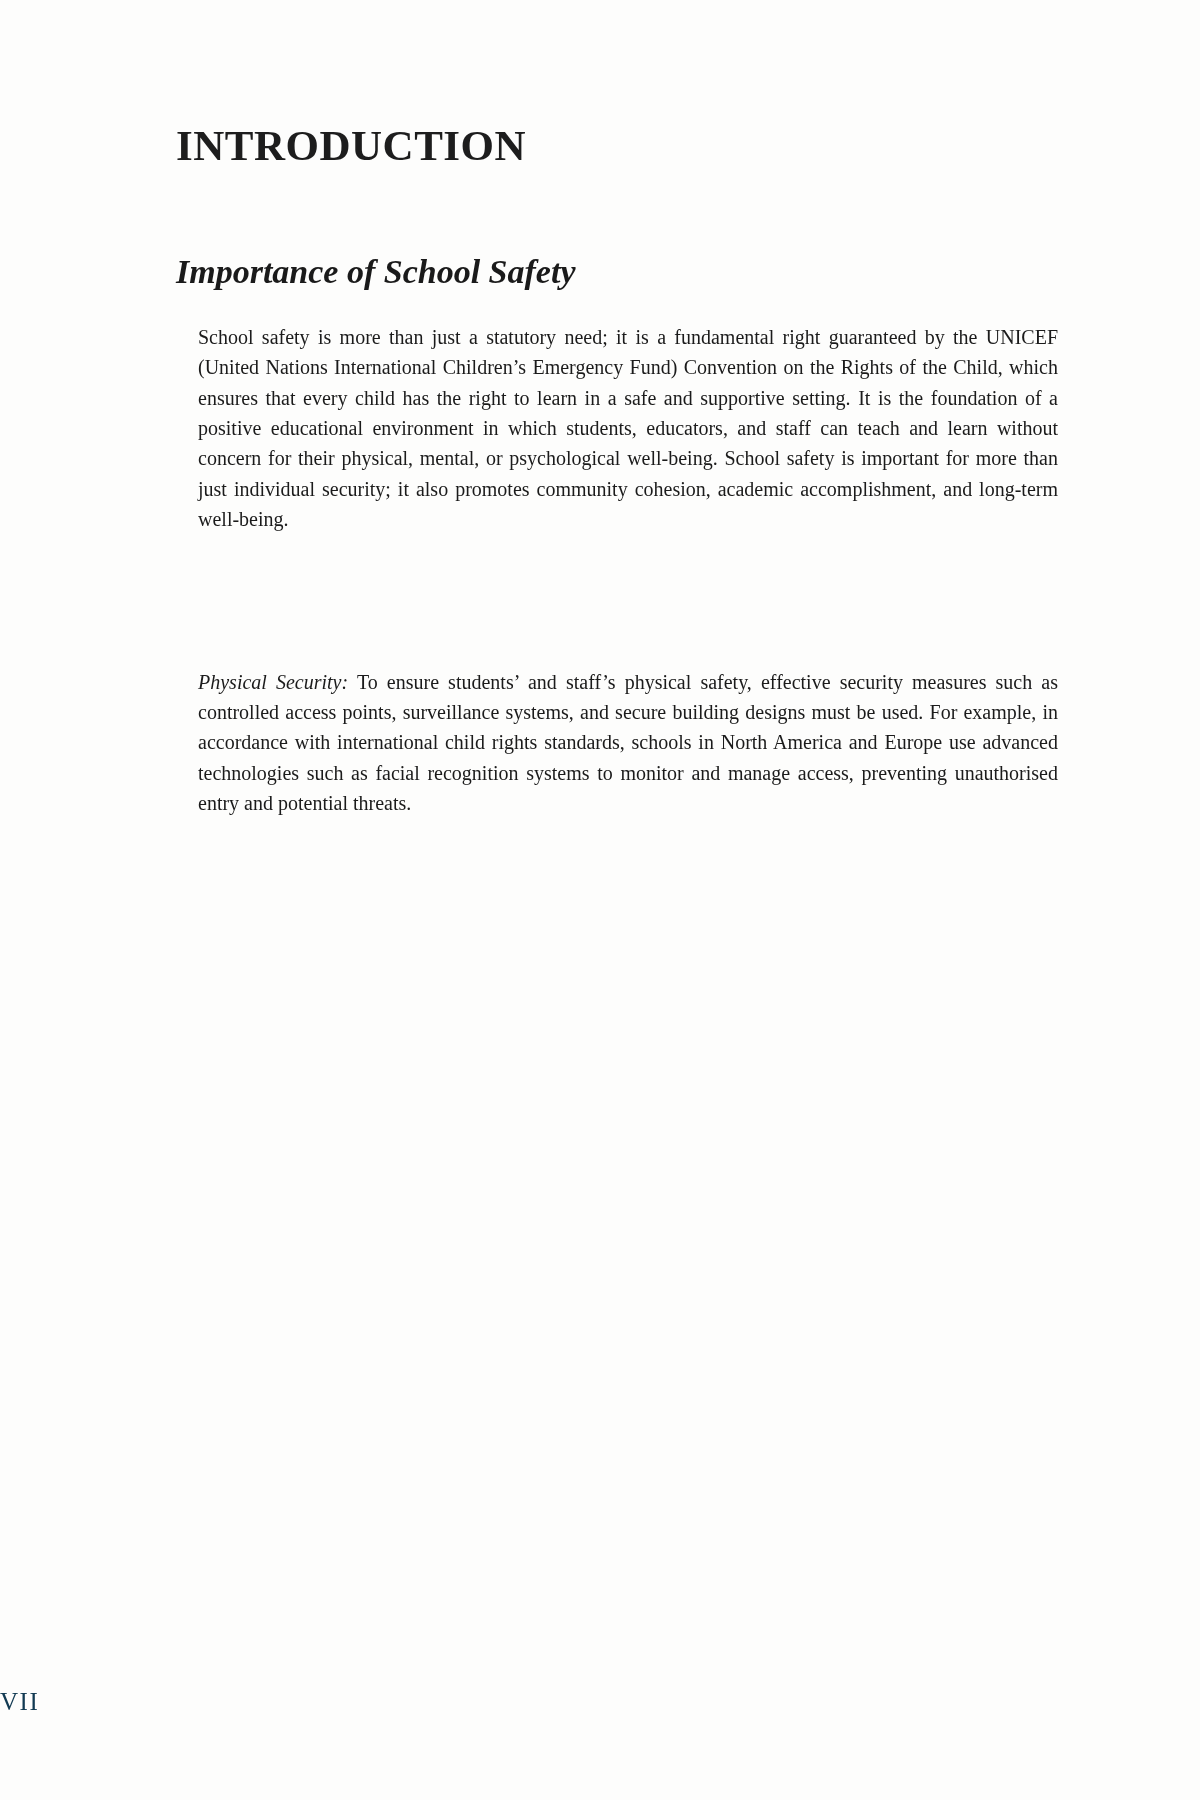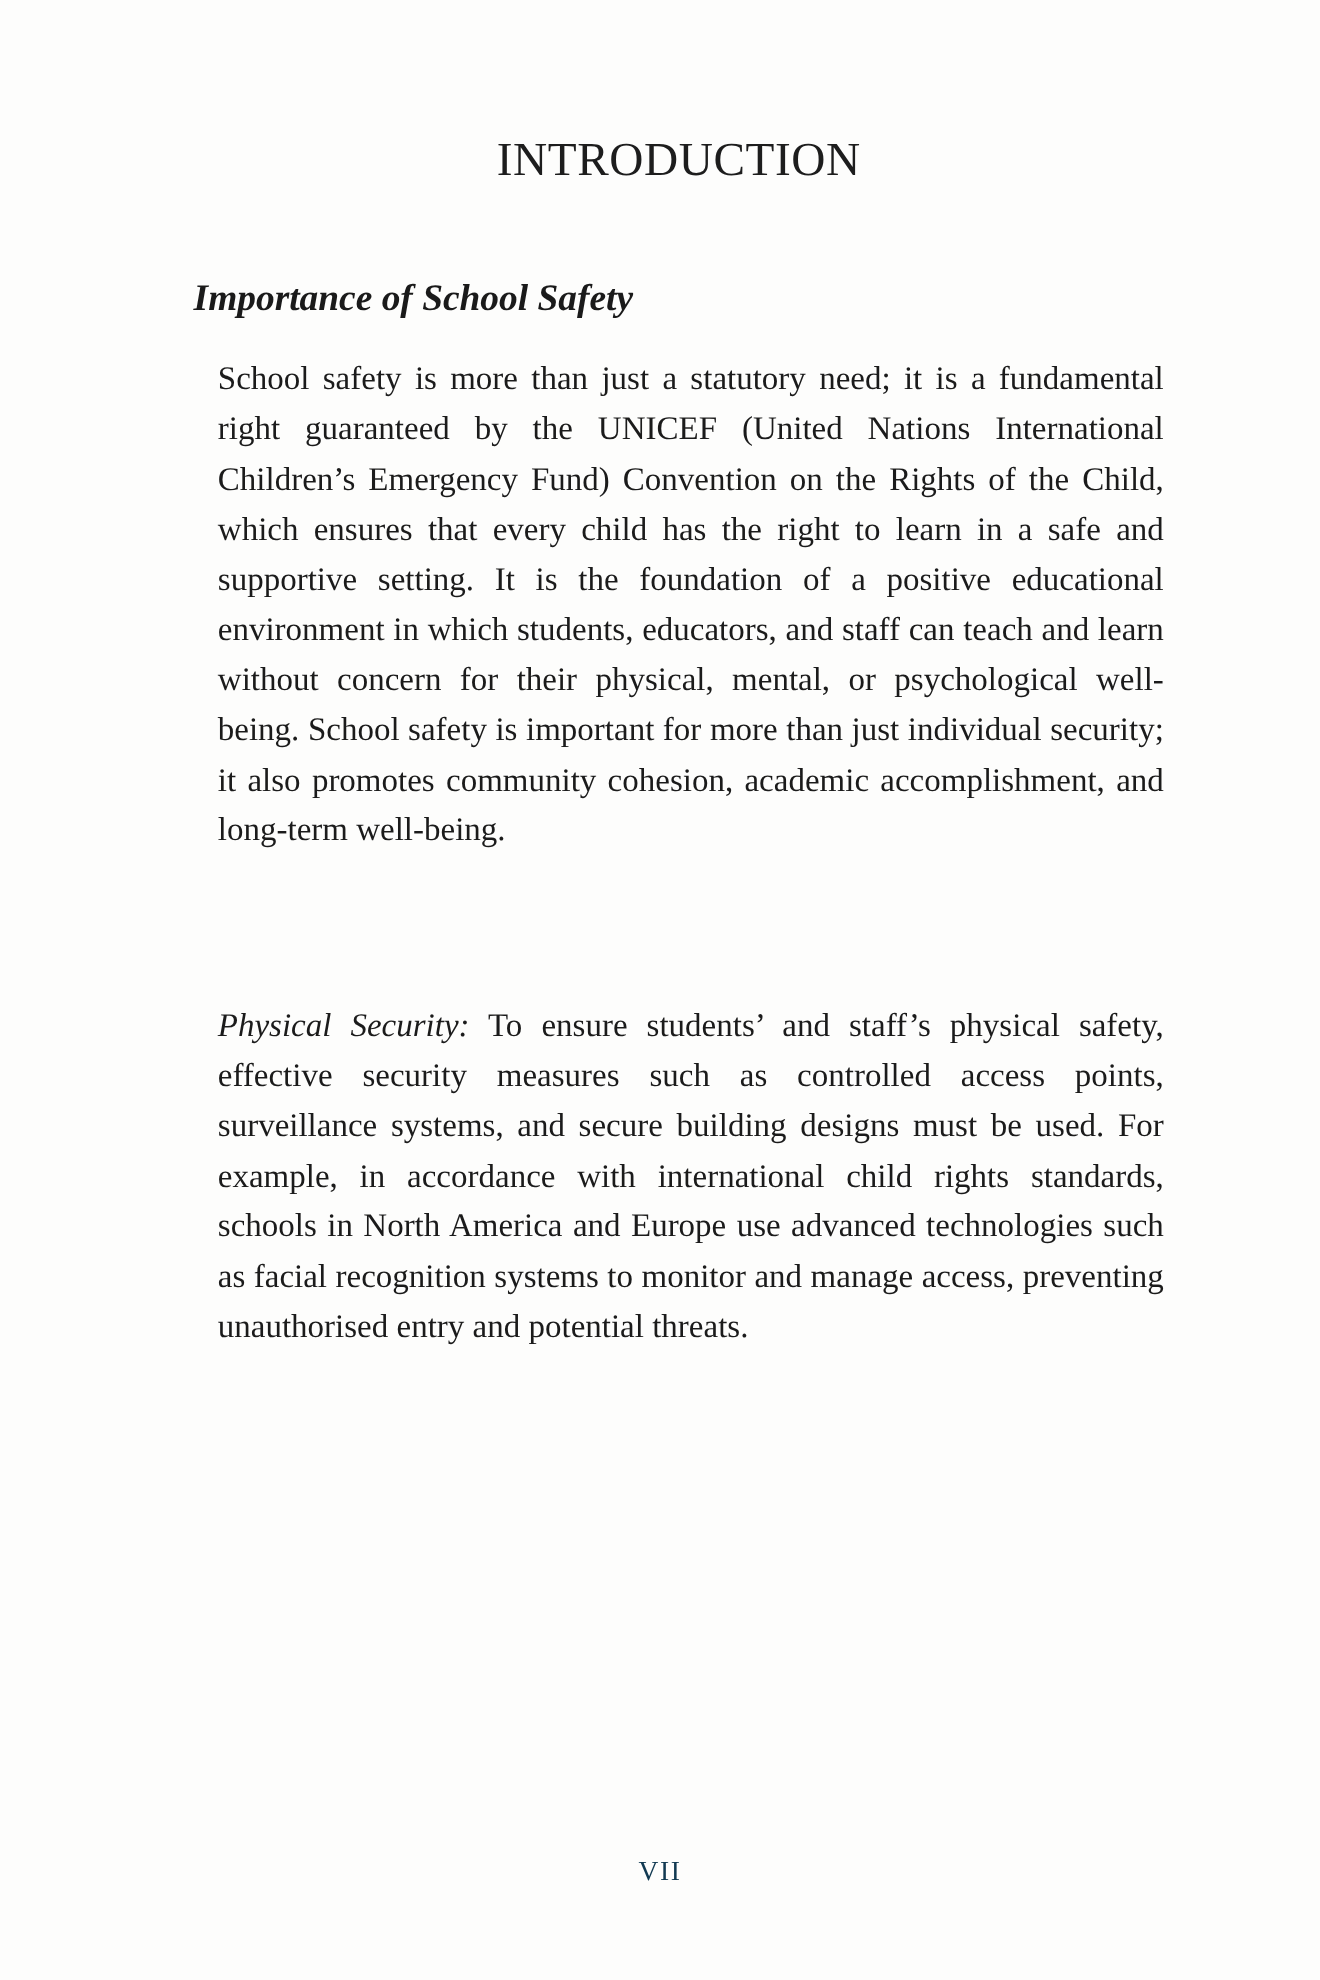--- a/index.html
+++ b/index.html
@@ -20,41 +20,40 @@
     overflow: hidden;
   }
   .content {
     position: absolute;
     left: 198px;
     top: 122px;
     width: 860px;
   }
   .page-title {
     font-size: 43px;
-    font-weight: normal;
+    font-weight: bold;
     letter-spacing: 0.5px;
     color: #1d1d1d;
     margin: 0 0 0 -22px;
     line-height: 1.1;
     font-family: "Liberation Serif", "DejaVu Serif", serif;
-    text-align: center;
   }
   .section {
     margin-top: 0;
   }
   .section-heading {
     font-size: 34px;
     font-weight: bold;
     font-style: italic;
     color: #1a1a1a;
     margin: 0 0 0 -22px;
     line-height: 1.25;
   }
   .para {
-    font-size: 30px;
+    font-size: 20px;
     line-height: 1.52;
     text-align: justify;
     text-justify: inter-word;
     margin: 0;
     color: #1b1b1b;
     hyphens: none;
   }
   .para + .para {
     margin-top: 18px;
   }
@@ -65,21 +64,20 @@
   .gap-title-to-h1 { height: 82px; }
   .gap-h1-to-para  { height: 28px; }
   .gap-sec1-to-sec2 { height: 106px; }
   .gap-h2-to-para  { height: 26px; }
 
   .page-number {
     position: absolute;
     left: 0;
     right: 0;
     top: 1688px;
-    text-align: center;
     font-size: 25px;
     letter-spacing: 1.5px;
     color: #123a52;
     font-family: "Liberation Serif", "DejaVu Serif", serif;
   }
 </style>
 </head>
 <body>
 
 <div class="page">

